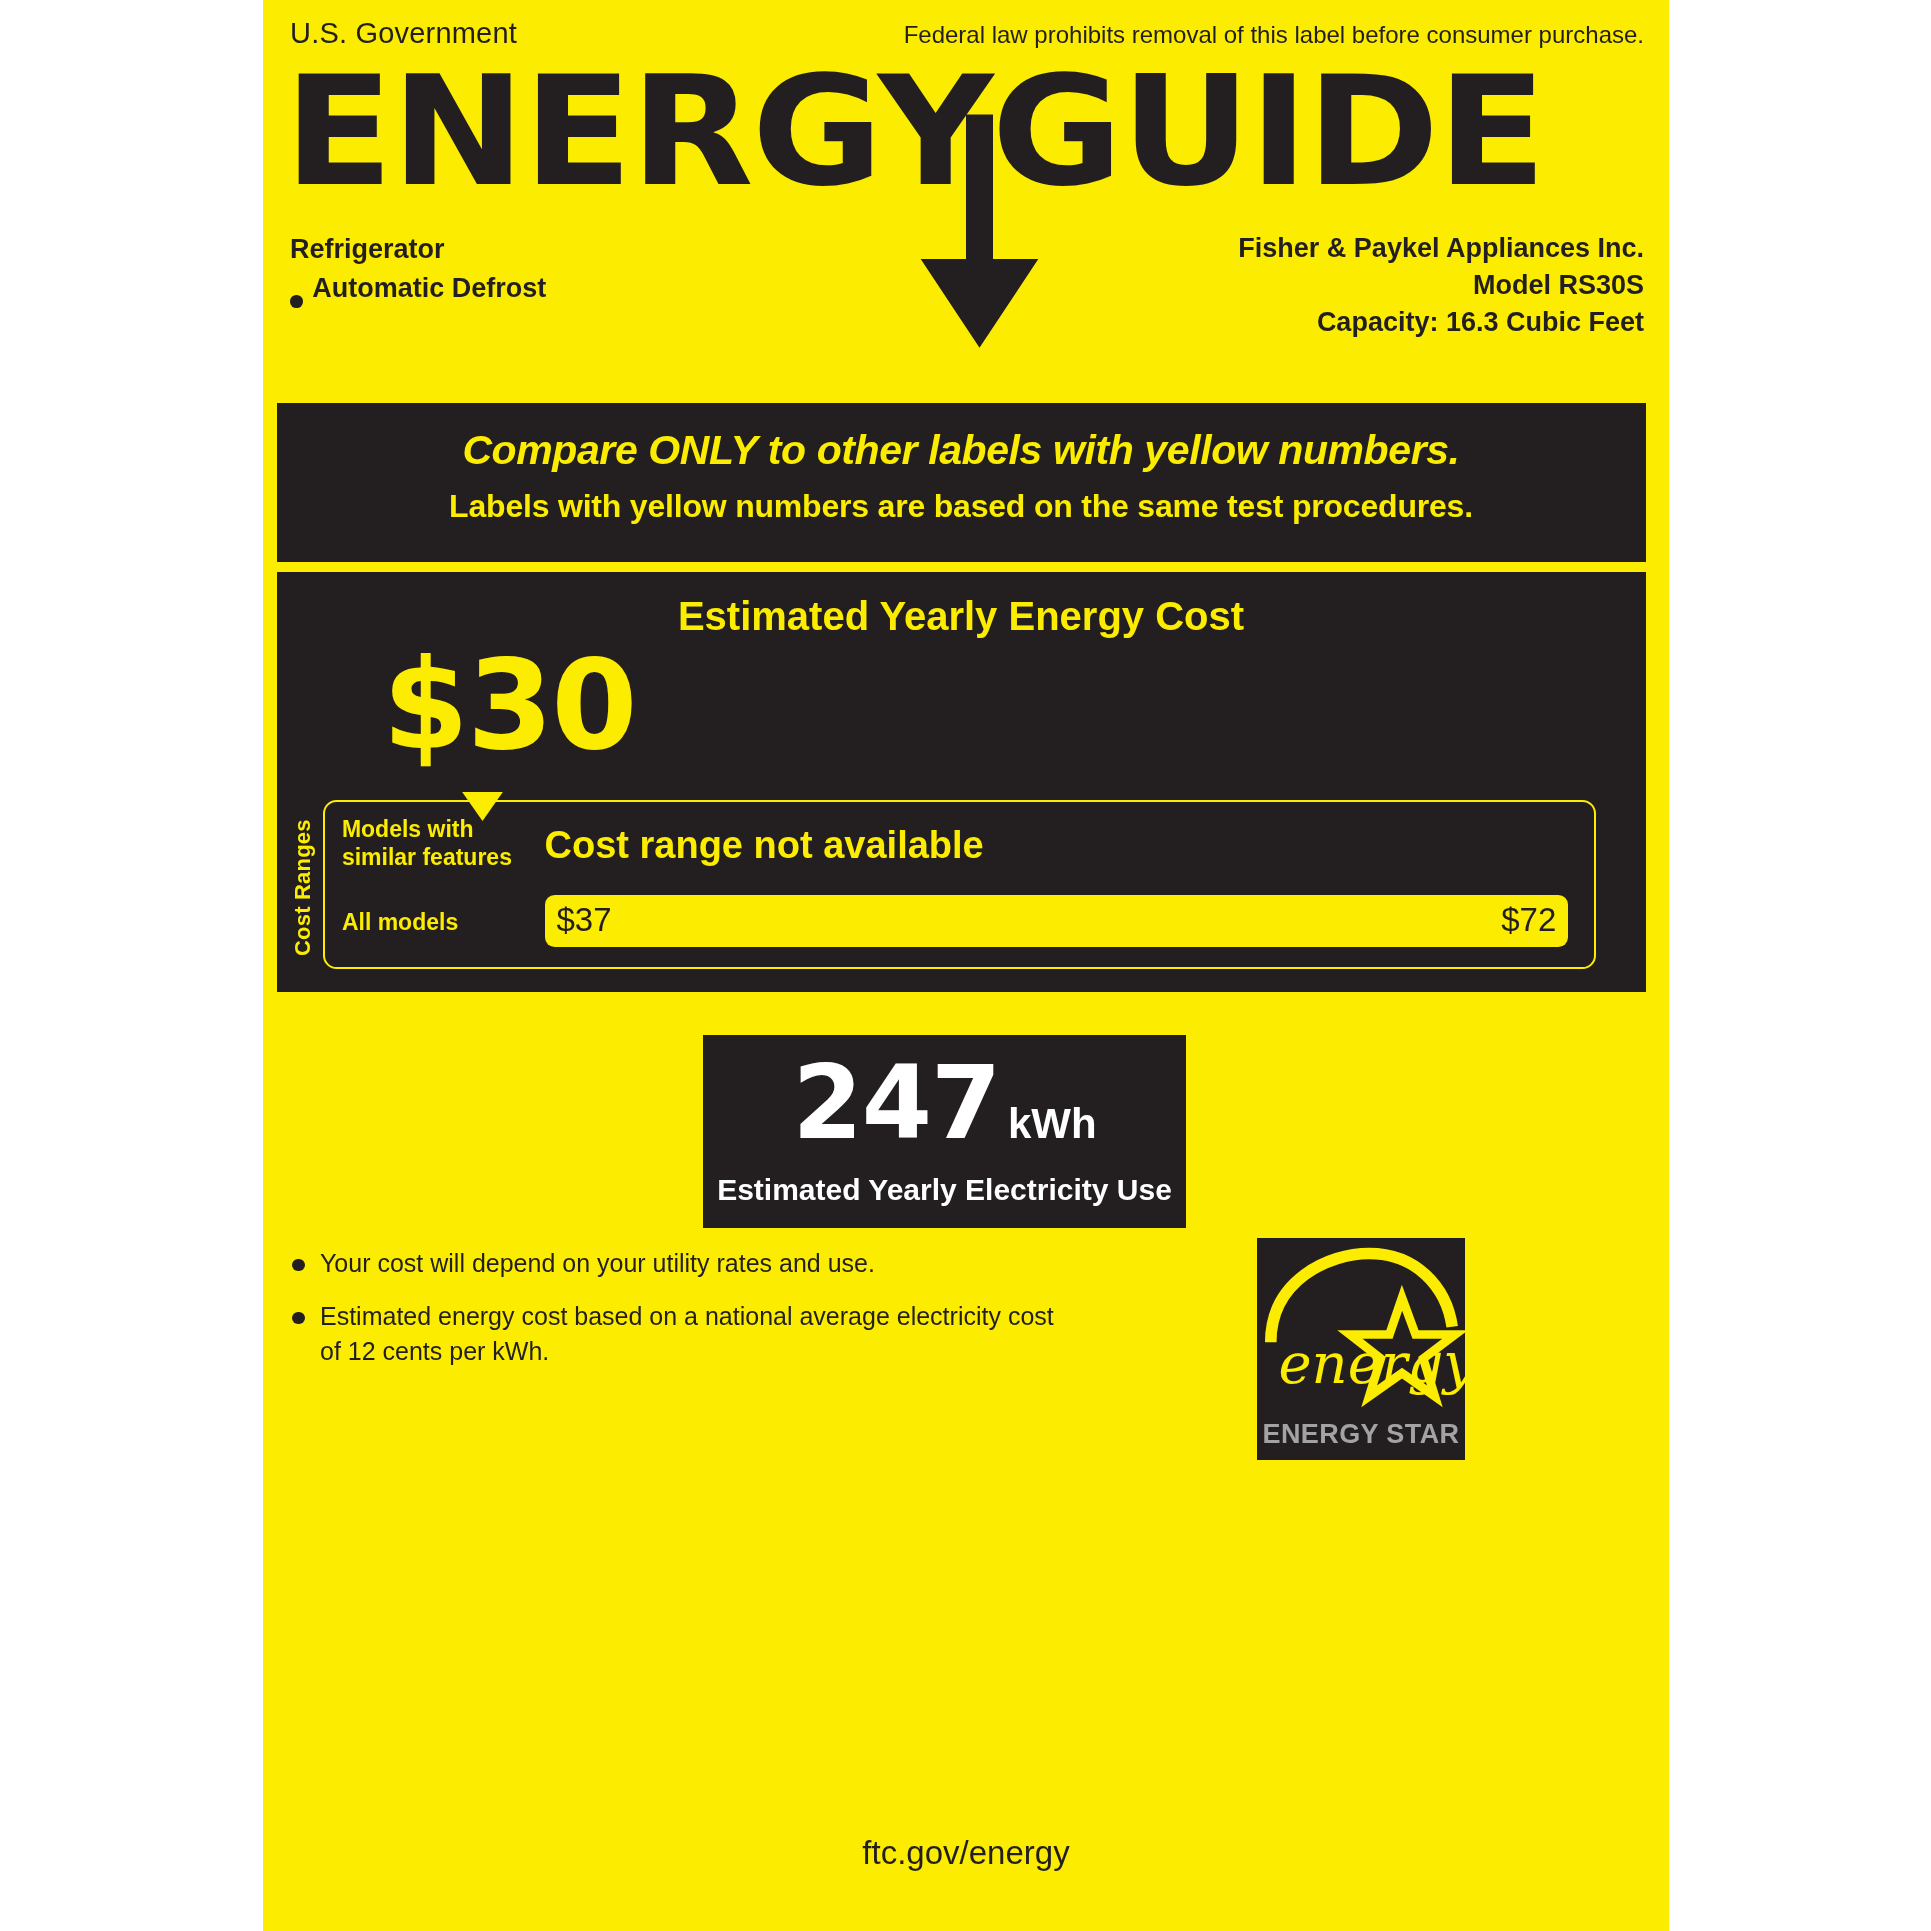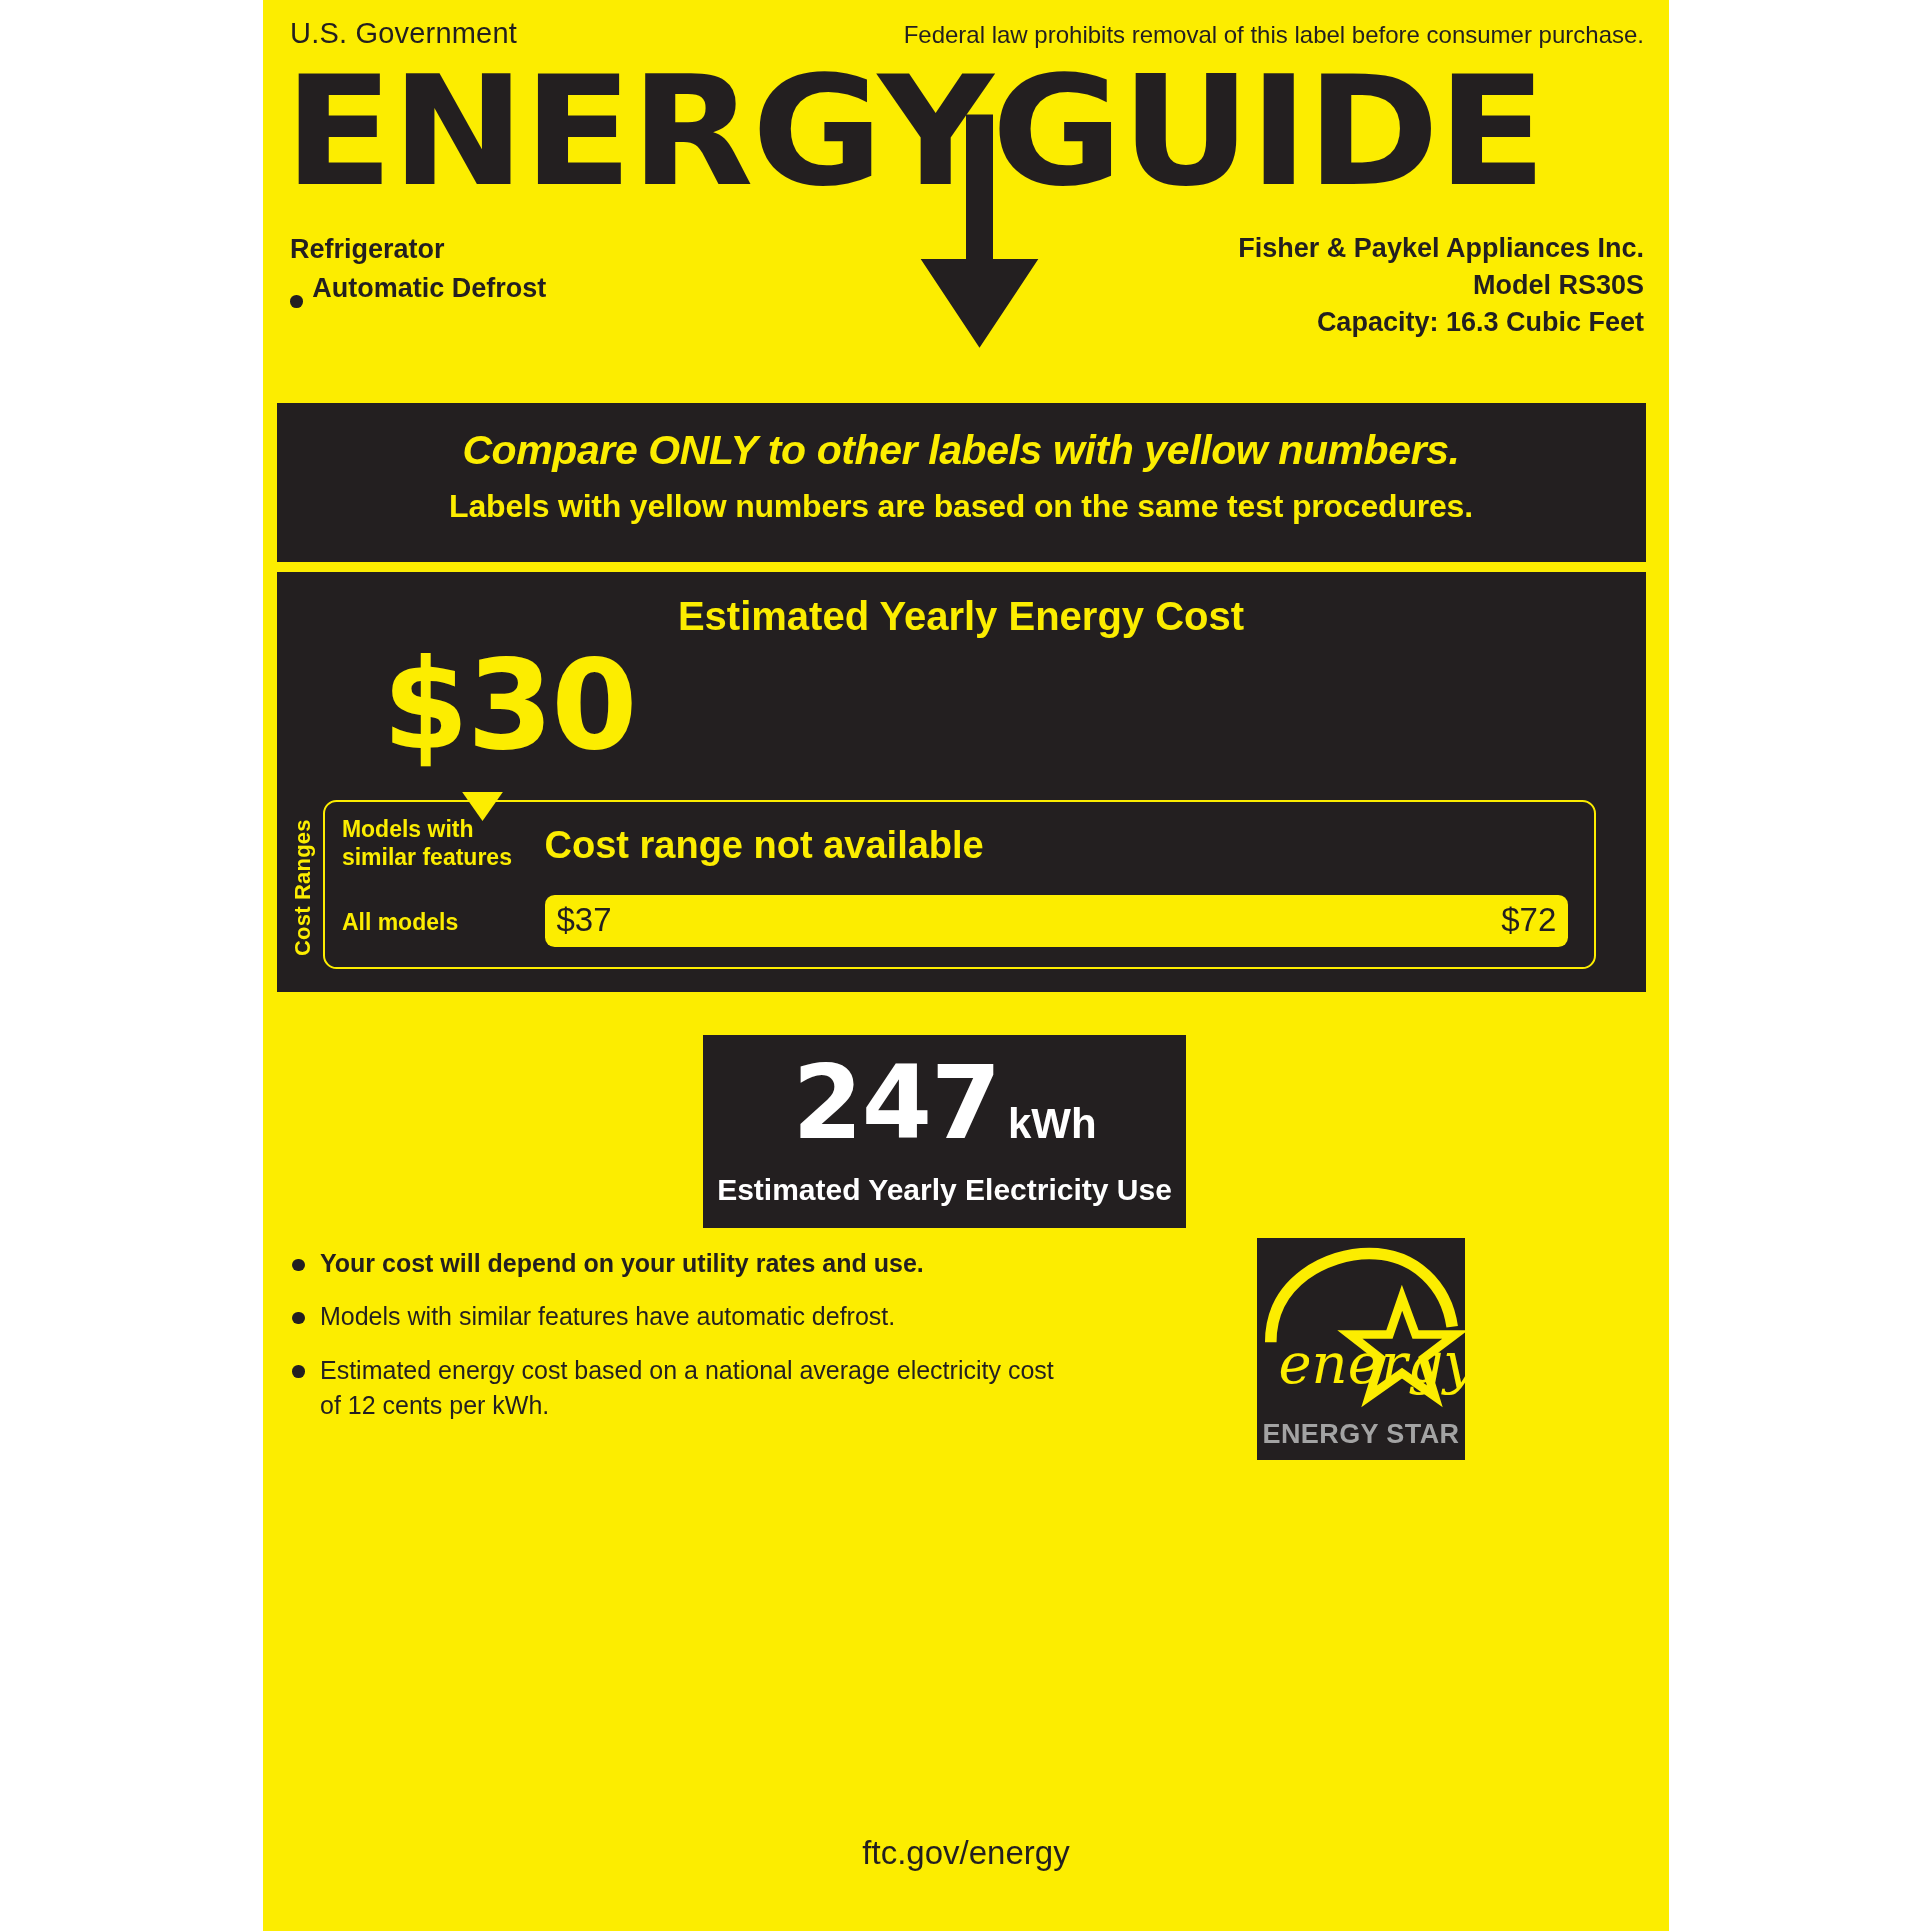--- a/index.html
+++ b/index.html
@@ -294,21 +294,21 @@
     width: 782px;
     font-size: 25px;
     line-height: 35px;
   }
   .note {
     display: flex;
     gap: 15.4px;
     margin-bottom: 18.3px;
   }
   .note .dot { margin-top: 12.6px; flex: 0 0 auto; }
-  .note.bold { font-weight: bold; }
+  .note.bold { font-weight: normal; }
 
   
   .estar {
     position: absolute;
     left: 994px;
     top: 1238px;
     width: 208px;
     height: 222px;
     background: #231f20;
   }
@@ -414,24 +414,20 @@
     <div class="kwh-caption">Estimated Yearly Electricity Use</div>
   </div>
 
   <div class="notes">
     <div class="note bold">
       <span class="dot"></span>
       <span>Your cost will depend on your utility rates and use.</span>
     </div>
     <div class="note">
       <span class="dot"></span>
-      <span>Models with similar features have automatic defrost.</span>
-    </div>
-    <div class="note">
-      <span class="dot"></span>
       <span>Estimated energy cost based on a national average electricity cost of 12 cents per kWh.</span>
     </div>
   </div>
 
   <div class="estar">
     <svg width="208" height="193" viewBox="0 0 215 200">
       <path d="M14 108 C14 44 74 16 116 16 C164 16 196 50 202 92" fill="none" stroke="#fced00" stroke-width="12"></path>
       <path d="M150 62 L164 100 L205 100 L172 125 L184 164 L150 140 L116 164 L128 125 L96 100 L137 100 Z" fill="none" stroke="#fced00" stroke-width="9"></path>
       <text x="22" y="150" font-family="DejaVu Serif, serif" font-style="italic" font-size="58" fill="#fced00">energy</text>
     </svg>

